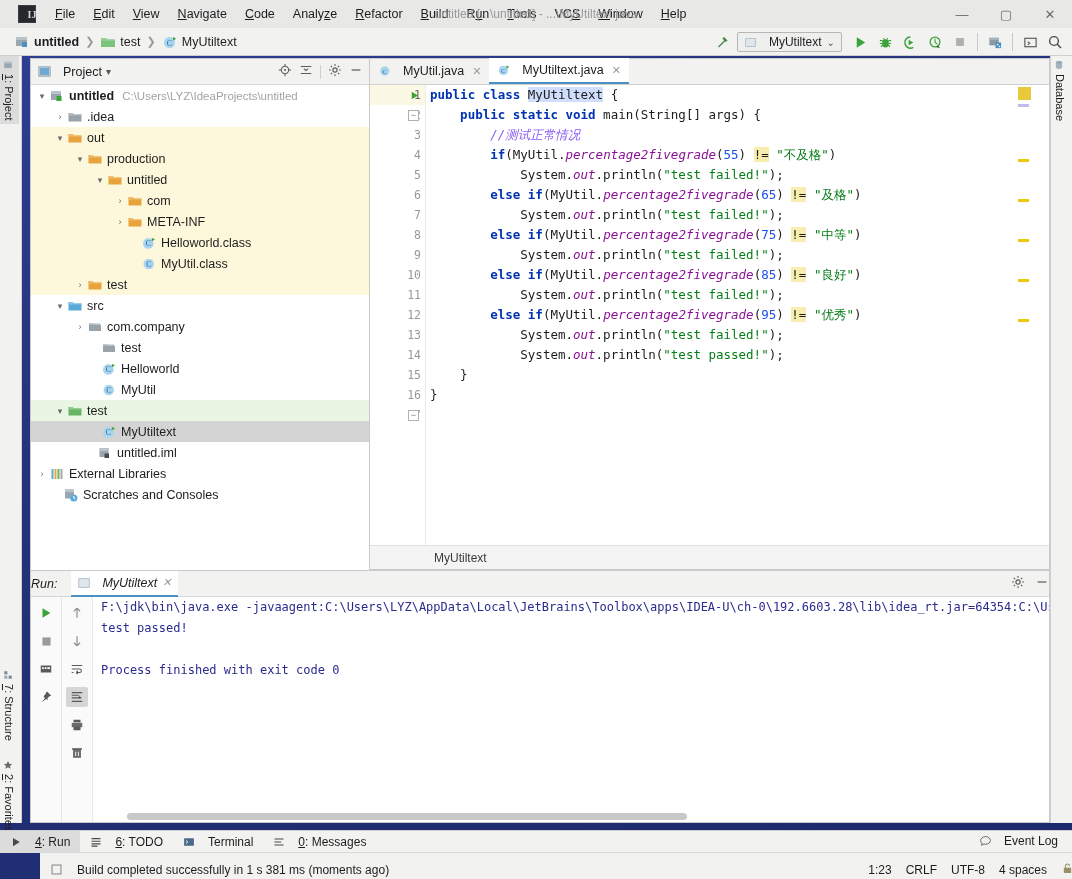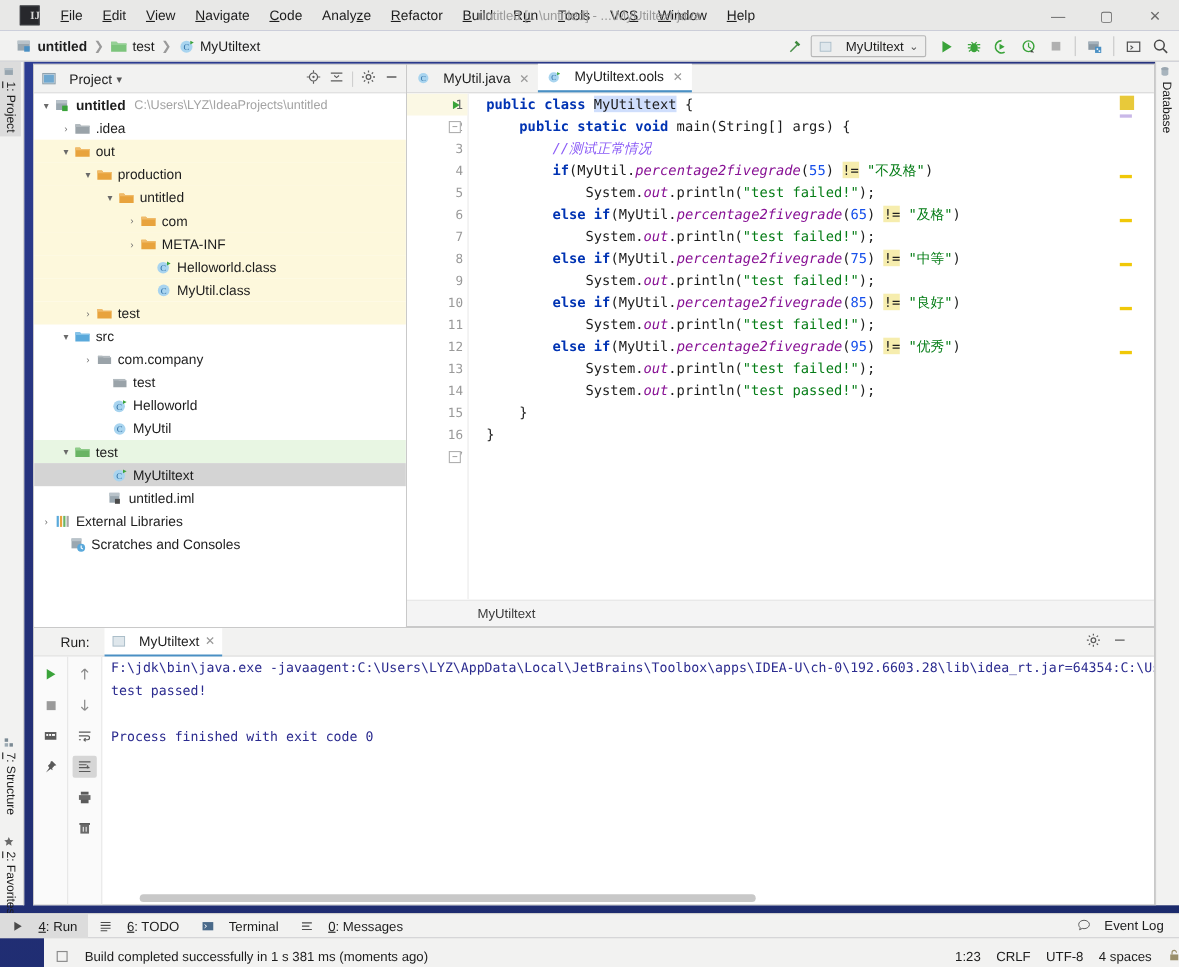--- a/index.html
+++ b/index.html
@@ -83,41 +83,41 @@
   .gutter { position:absolute; left:0; top:0; width:56px; height:100%; background:#fff;
             border-right:1px solid #eaeaea; }
   .gut-row { height:20px; display:flex; align-items:center; justify-content:flex-end;
              padding-right:4px; color:#999; font-size:11.5px;
              font-family:"DejaVu Sans Mono", monospace; }
   .gut-row.cur { background:#fbf8e4; color:#666; }
   .gut-mark { position:absolute; left:38px; width:12px; height:20px;
               display:flex; align-items:center; justify-content:center; }
   .code { position:absolute; left:56px; top:0; right:0; height:100%;
           font-family:"DejaVu Sans Mono", monospace; font-size:12.5px; }
-  .cl { height:20px; line-height:20px; white-space:pre; padding-left:16px; }
+  .cl { height:20px; line-height:20px; white-space:pre; padding-left:4px; }
   .kw { color:#0033b3; font-weight:bold; }
   .str { color:#067d17; }
   .num { color:#1750eb; }
   .cmt { color:#8b5cf6; font-style:italic; }
   .fld { color:#871094; font-style:italic; }
   .op-hl { background:#f6edae; }
   .sel-id { background:#cfdefc; }
   .fold { position:absolute; left:38px; width:11px; height:11px; border:1px solid #b0b0b0;
           background:#fff; display:flex; align-items:center; justify-content:center;
           font-size:9px; color:#7a7a7a; line-height:9px; }
   .scrollmap { position:absolute; right:18px; top:0; width:14px; height:100%; }
   .mk { position:absolute; right:2px; width:11px; height:3px; background:#f0c808; }
   .ed-foot { height:24px; background:#f4f4f4; border-top:1px solid #e0e0e0;
              display:flex; align-items:center; padding-left:64px; font-size:12px; color:#3a3a3a; }
 
   
   .runwin { position:absolute; left:30px; top:570px; width:1020px; height:253px;
             background:#fff; border:1px solid #c9c9c9; }
   .run-head { height:26px; background:#f2f2f1; border-bottom:1px solid #d6d6d6;
-              display:flex; align-items:center; padding:0 24px; }
+              display:flex; align-items:center; padding:0 0;font-style:italic; }
   .run-label { font-size:12.5px; margin-right:14px; }
   .run-tab { display:flex; align-items:center; gap:5px; height:26px; padding:0 6px;
              font-size:12.5px; border-bottom:2px solid #4a90c4; background:#fff; }
   .run-head-icons { margin-left:auto; display:flex; gap:10px; color:#5c5c5c; }
   .run-body { position:relative; height:225px; background:#fff; }
   .run-tools { position:absolute; left:0; top:0; width:62px; height:100%;
                display:flex; background:#fafafa; border-right:1px solid #e8e8e8; }
   .rt-col { width:31px; display:flex; flex-direction:column; align-items:center; padding-top:6px; gap:8px; }
   .rt-col.b { border-left:1px solid #e6e6e6; }
   .rt-btn { width:22px; height:20px; display:flex; align-items:center; justify-content:center; color:#5a5a5a; }
@@ -568,21 +568,21 @@
         <span class="x">✕</span>
       </div>
       <div class="etab active">
         <span class="ic" style="width:14px;height:14px">
           <svg width="14" height="14" viewBox="0 0 16 16">
               <circle cx="7.3" cy="8.4" r="5.3" fill="#a8d4ef"></circle>
               <text x="7.3" y="11.3" font-size="8" text-anchor="middle" fill="#2b6ca3" font-family="serif">C</text>
               <path d="M10.8 2.8l3.3 1.7-3.3 1.8z" fill="#3aa33a"></path>
             </svg>
         </span>
-        <span>MyUtiltext.ools</span>
+        <span>MyUtiltext.java</span>
         <span class="x">✕</span>
       </div>
     </div>
 
     <div class="code-area">
       <div class="gutter">
         <div class="gut-row cur">1</div>
         <div class="gut-row">2</div>
         <div class="gut-row">3</div>
         <div class="gut-row">4</div>

